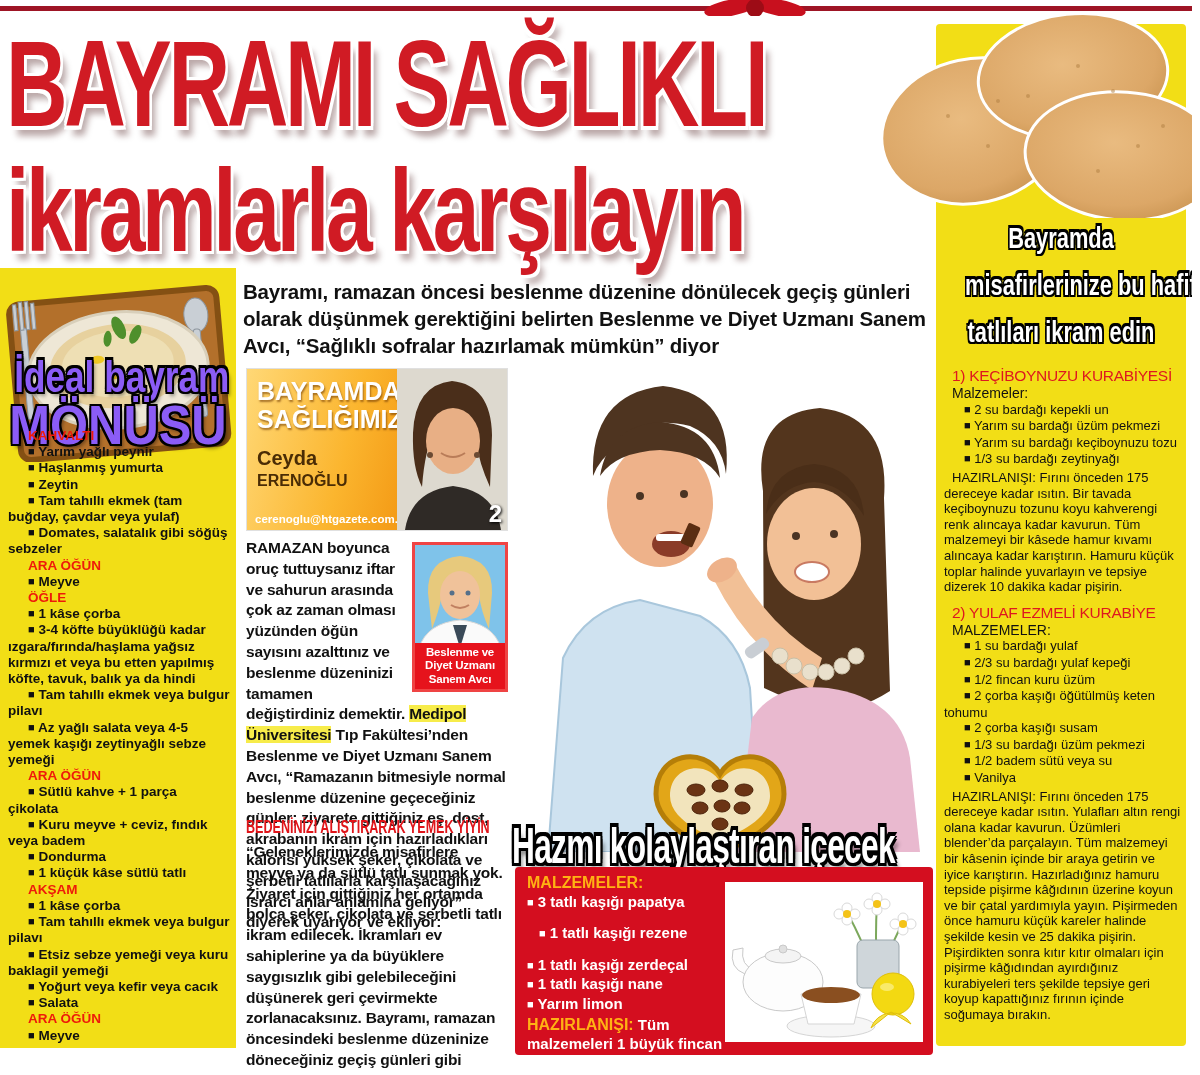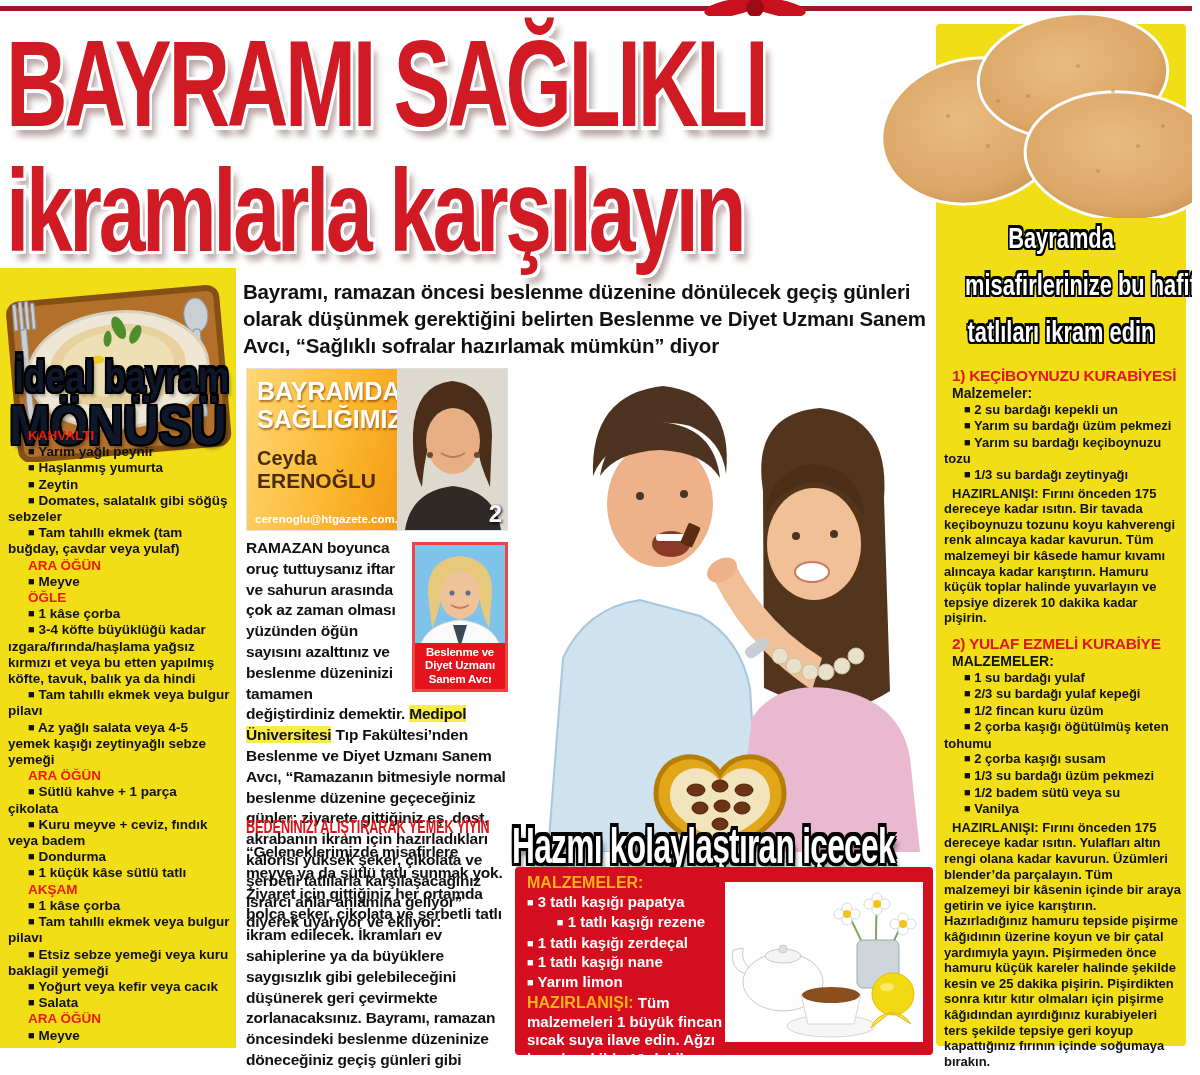--- a/index.html
+++ b/index.html
@@ -22,46 +22,46 @@
   .yellow-left{position:absolute;left:0;top:268px;width:236px;height:780px;background:#f2de16;}
   
   .cookies{position:absolute;left:878px;top:6px;width:322px;height:212px;}
   
   .rhead{position:absolute;left:938px;top:212px;width:246px;text-align:center;}
   .rhead p{margin:0;font-size:28px;line-height:47px;font-weight:800;color:#fff;white-space:nowrap;
            transform:scale(.78,1.08);transform-origin:center top;
            text-shadow:-2px -2px 0 #000,2px -2px 0 #000,-2px 2px 0 #000,2px 2px 0 #000,
                        0 -2px 0 #000,0 2px 0 #000,-2px 0 0 #000,2px 0 0 #000;}
   
-  .reclist{position:absolute;left:944px;top:358px;width:238px;font-size:13px;line-height:15.6px;font-weight:700;}
+  .reclist{position:absolute;left:944px;top:358px;width:238px;font-size:13px;line-height:15.6px;font-weight:400;}
   .rec-title{color:#de1820;font-size:15.5px;line-height:20px;letter-spacing:-.3px;text-indent:8px;margin-top:8px;}
   .rec-malz{text-indent:8px;font-size:14px;}
   .hang{text-indent:20px;margin:0;}
   .hang8{text-indent:8px;margin:2px 0 0 0;}
   .sq{font-size:11px;position:relative;top:-1px;}
   .sq-w{color:#fff;}
   
   .soup{position:absolute;left:2px;top:270px;width:232px;height:192px;}
-  .menu-title{position:absolute;left:0;top:352px;width:236px;text-align:center;color:#0f172a;font-weight:800;}
+  .menu-title{position:absolute;left:0;top:352px;width:236px;text-align:center;color:#8b5cf6;font-weight:800;}
   .menu-title .t1{font-size:40px;line-height:44px;white-space:nowrap;transform:scale(.88,1.1);transform-origin:center top;}
   .menu-title .t2{font-size:52px;line-height:56px;white-space:nowrap;transform:scale(.94,1.05);transform-origin:center top;}
   .outl{text-shadow:-2px -2px 0 #000,2px -2px 0 #000,-2px 2px 0 #000,2px 2px 0 #000,
         0 -2px 0 #000,0 2px 0 #000,-2px 0 0 #000,2px 0 0 #000,3px 4px 4px rgba(0,0,0,.4);}
   .menu-list{position:absolute;left:8px;top:428px;width:222px;font-size:13.5px;line-height:16.2px;font-weight:700;}
   .menu-heading{color:#ee1a0a;text-indent:20px;}
   
   .intro{position:absolute;left:243px;top:278px;width:696px;font-size:20.5px;line-height:27px;font-weight:700;letter-spacing:-.2px;}
   
   .colbox{position:absolute;left:246px;top:368px;width:262px;height:163px;
           background:linear-gradient(105deg,#ffd876 0%,#fbb52e 40%,#ef8a07 78%,#e87e00 100%);
           border:1px solid #e0e0e0;box-sizing:border-box;}
   .colbox .ct{margin:8px 0 0 10px;color:#fff;font-weight:800;font-size:25px;line-height:28px;
           text-shadow:1px 2px 2px rgba(110,55,0,.6);}
   .colbox .cn1{margin:14px 0 0 10px;color:#4a2c05;font-weight:700;font-size:20px;line-height:22px;}
-  .colbox .cn2{margin:0 0 0 10px;color:#4a2c05;font-weight:700;font-size:21px;line-height:24px;}
+  .colbox .cn2{margin:0 0 0 10px;color:#4a2c05;font-weight:700;font-size:16px;line-height:24px;}
   .colbox .cmail{position:absolute;left:8px;bottom:5px;color:#fff;font-size:11.5px;font-weight:700;}
   .colphoto{position:absolute;right:0;top:0;width:110px;height:161px;}
   .colnum{position:absolute;right:5px;bottom:2px;color:#fff;font-weight:800;font-size:24px;
           text-shadow:1px 1px 3px #000;}
   
   .art{position:absolute;left:246px;top:538px;width:262px;font-size:15.5px;line-height:20.8px;font-weight:700;letter-spacing:-.2px;}
   .art2{position:absolute;left:246px;top:842px;width:262px;font-size:15.5px;line-height:20.8px;font-weight:700;letter-spacing:-.2px;}
   .lead{font-weight:800;}
   .hl{background:#f7ec4a;}
   .expbox{float:right;width:96px;height:150px;margin:4px 0 4px 7px;border:3px solid #ef4444;
@@ -203,22 +203,22 @@
 
   <div class="menu-list">
 
       <div>
         <div class="menu-heading">KAHVALTI</div>
         <div>
 
         <p class="hang"><span class="sq">■</span> <span>Yarım yağlı peynir</span></p>
           <p class="hang"><span class="sq">■</span> <span>Haşlanmış yumurta</span></p>
           <p class="hang"><span class="sq">■</span> <span>Zeytin</span></p>
+          <p class="hang"><span class="sq">■</span> <span>Tam tahıllı ekmek (tam buğday, çavdar veya yulaf)</span></p>
           <p class="hang"><span class="sq">■</span> <span>Domates, salatalık gibi söğüş sebzeler</span></p>
-          <p class="hang"><span class="sq">■</span> <span>Tam tahıllı ekmek (tam buğday, çavdar veya yulaf)</span></p>
         </div>
       </div>
 
       <div>
         <div class="menu-heading">ARA ÖĞÜN</div>
         <div>
 
         <p class="hang"><span class="sq">■</span> <span>Meyve</span></p>
         </div>
       </div>
@@ -357,21 +357,21 @@
     </g>
   </svg>
 
   <div class="drink-title">Hazmı kolaylaştıran içecek</div>
   <div class="drinkbox">
     <div class="dleft">
       <div class="dlabel">MALZEMELER:</div>
       <div>
 
       <p style="margin:0;"><span class="sq sq-w">■</span> <span>3 tatlı kaşığı papatya</span></p>
-          <p style="margin:1px;text-align:center;"><span class="sq sq-w">■</span> <span>1 tatlı kaşığı rezene</span></p>
+          <p style="margin:12px;"><span class="sq sq-w">■</span> <span>1 tatlı kaşığı rezene</span></p>
           <p style="margin:0;"><span class="sq sq-w">■</span> <span>1 tatlı kaşığı zerdeçal</span></p>
           <p style="margin:0;"><span class="sq sq-w">■</span> <span>1 tatlı kaşığı nane</span></p>
           <p style="margin:0;"><span class="sq sq-w">■</span> <span>Yarım limon</span></p>
         </div>
       <p class="dprep"><span class="dlabel">HAZIRLANIŞI:</span><span> Tüm malzemeleri 1 büyük fincan sıcak suya ilave edin. Ağzı kapalı şekilde 10 dakika demlendirin.</span></p>
     </div>
     <svg class="dphoto" viewBox="0 0 198 160">
       <rect width="198" height="160" fill="#fff"></rect>
       <g stroke="#7ca85c" stroke-width="2" fill="none">
         <path d="M150,92 Q138,60 122,30"></path>

